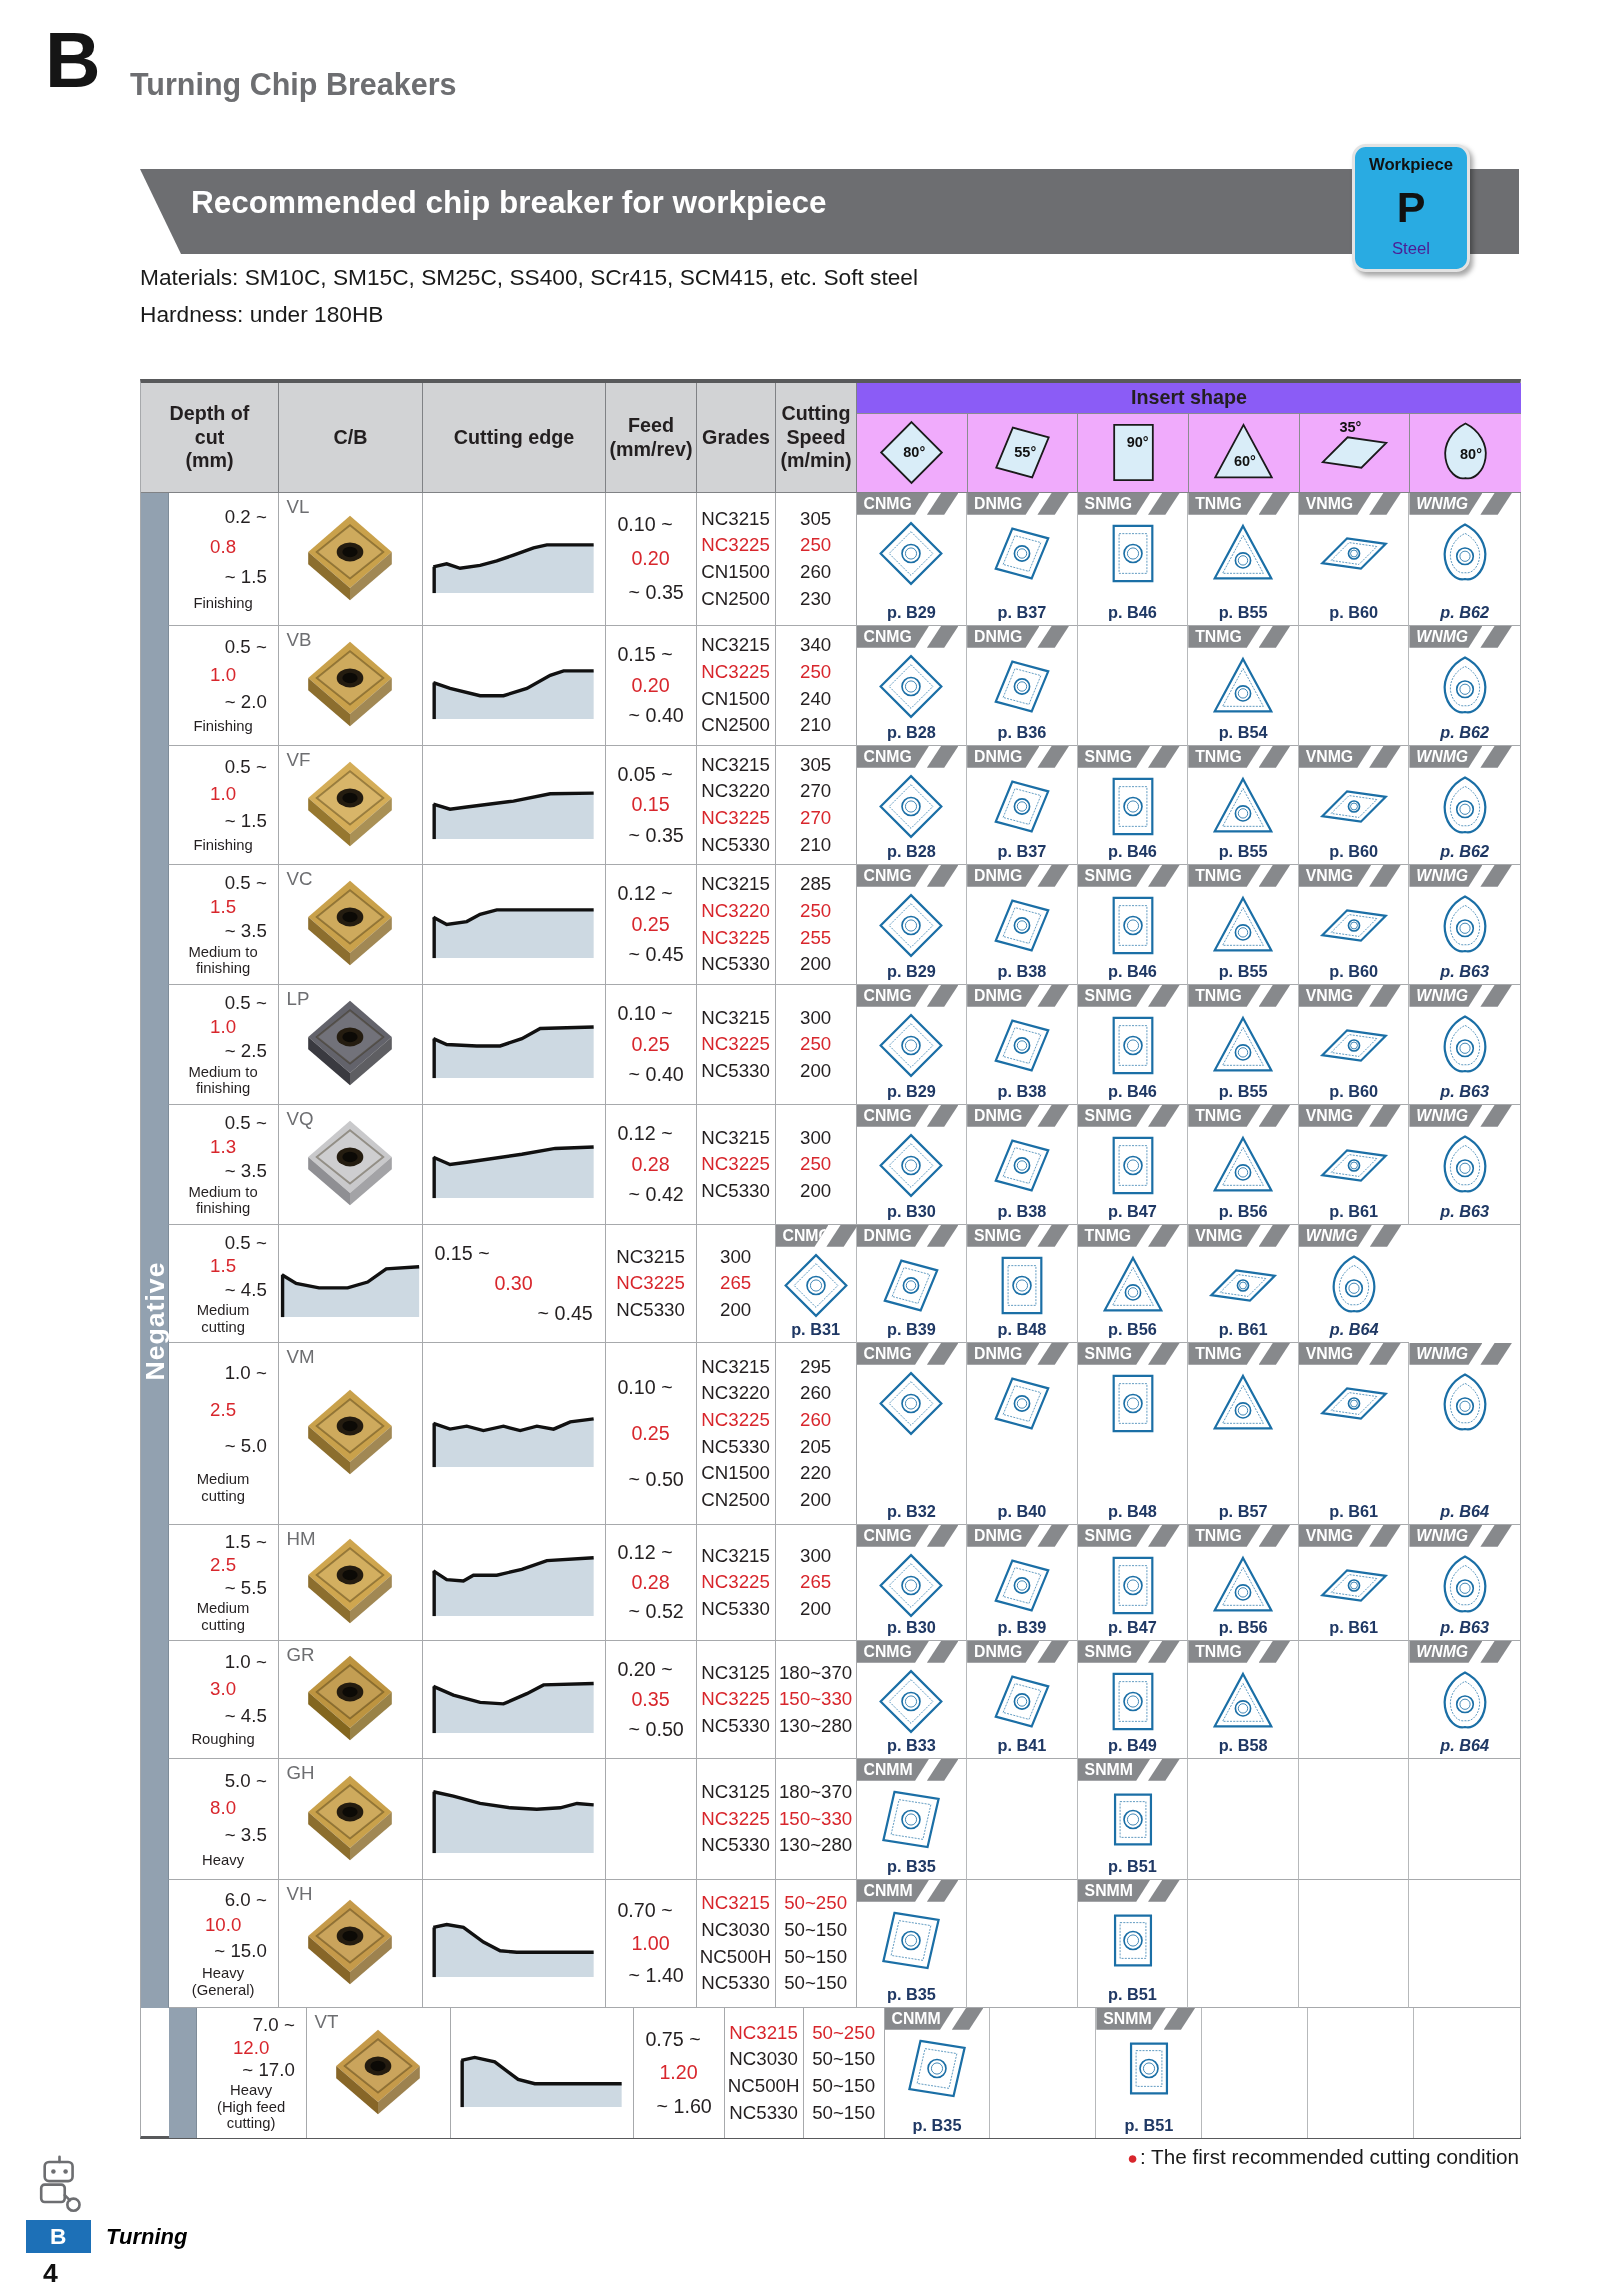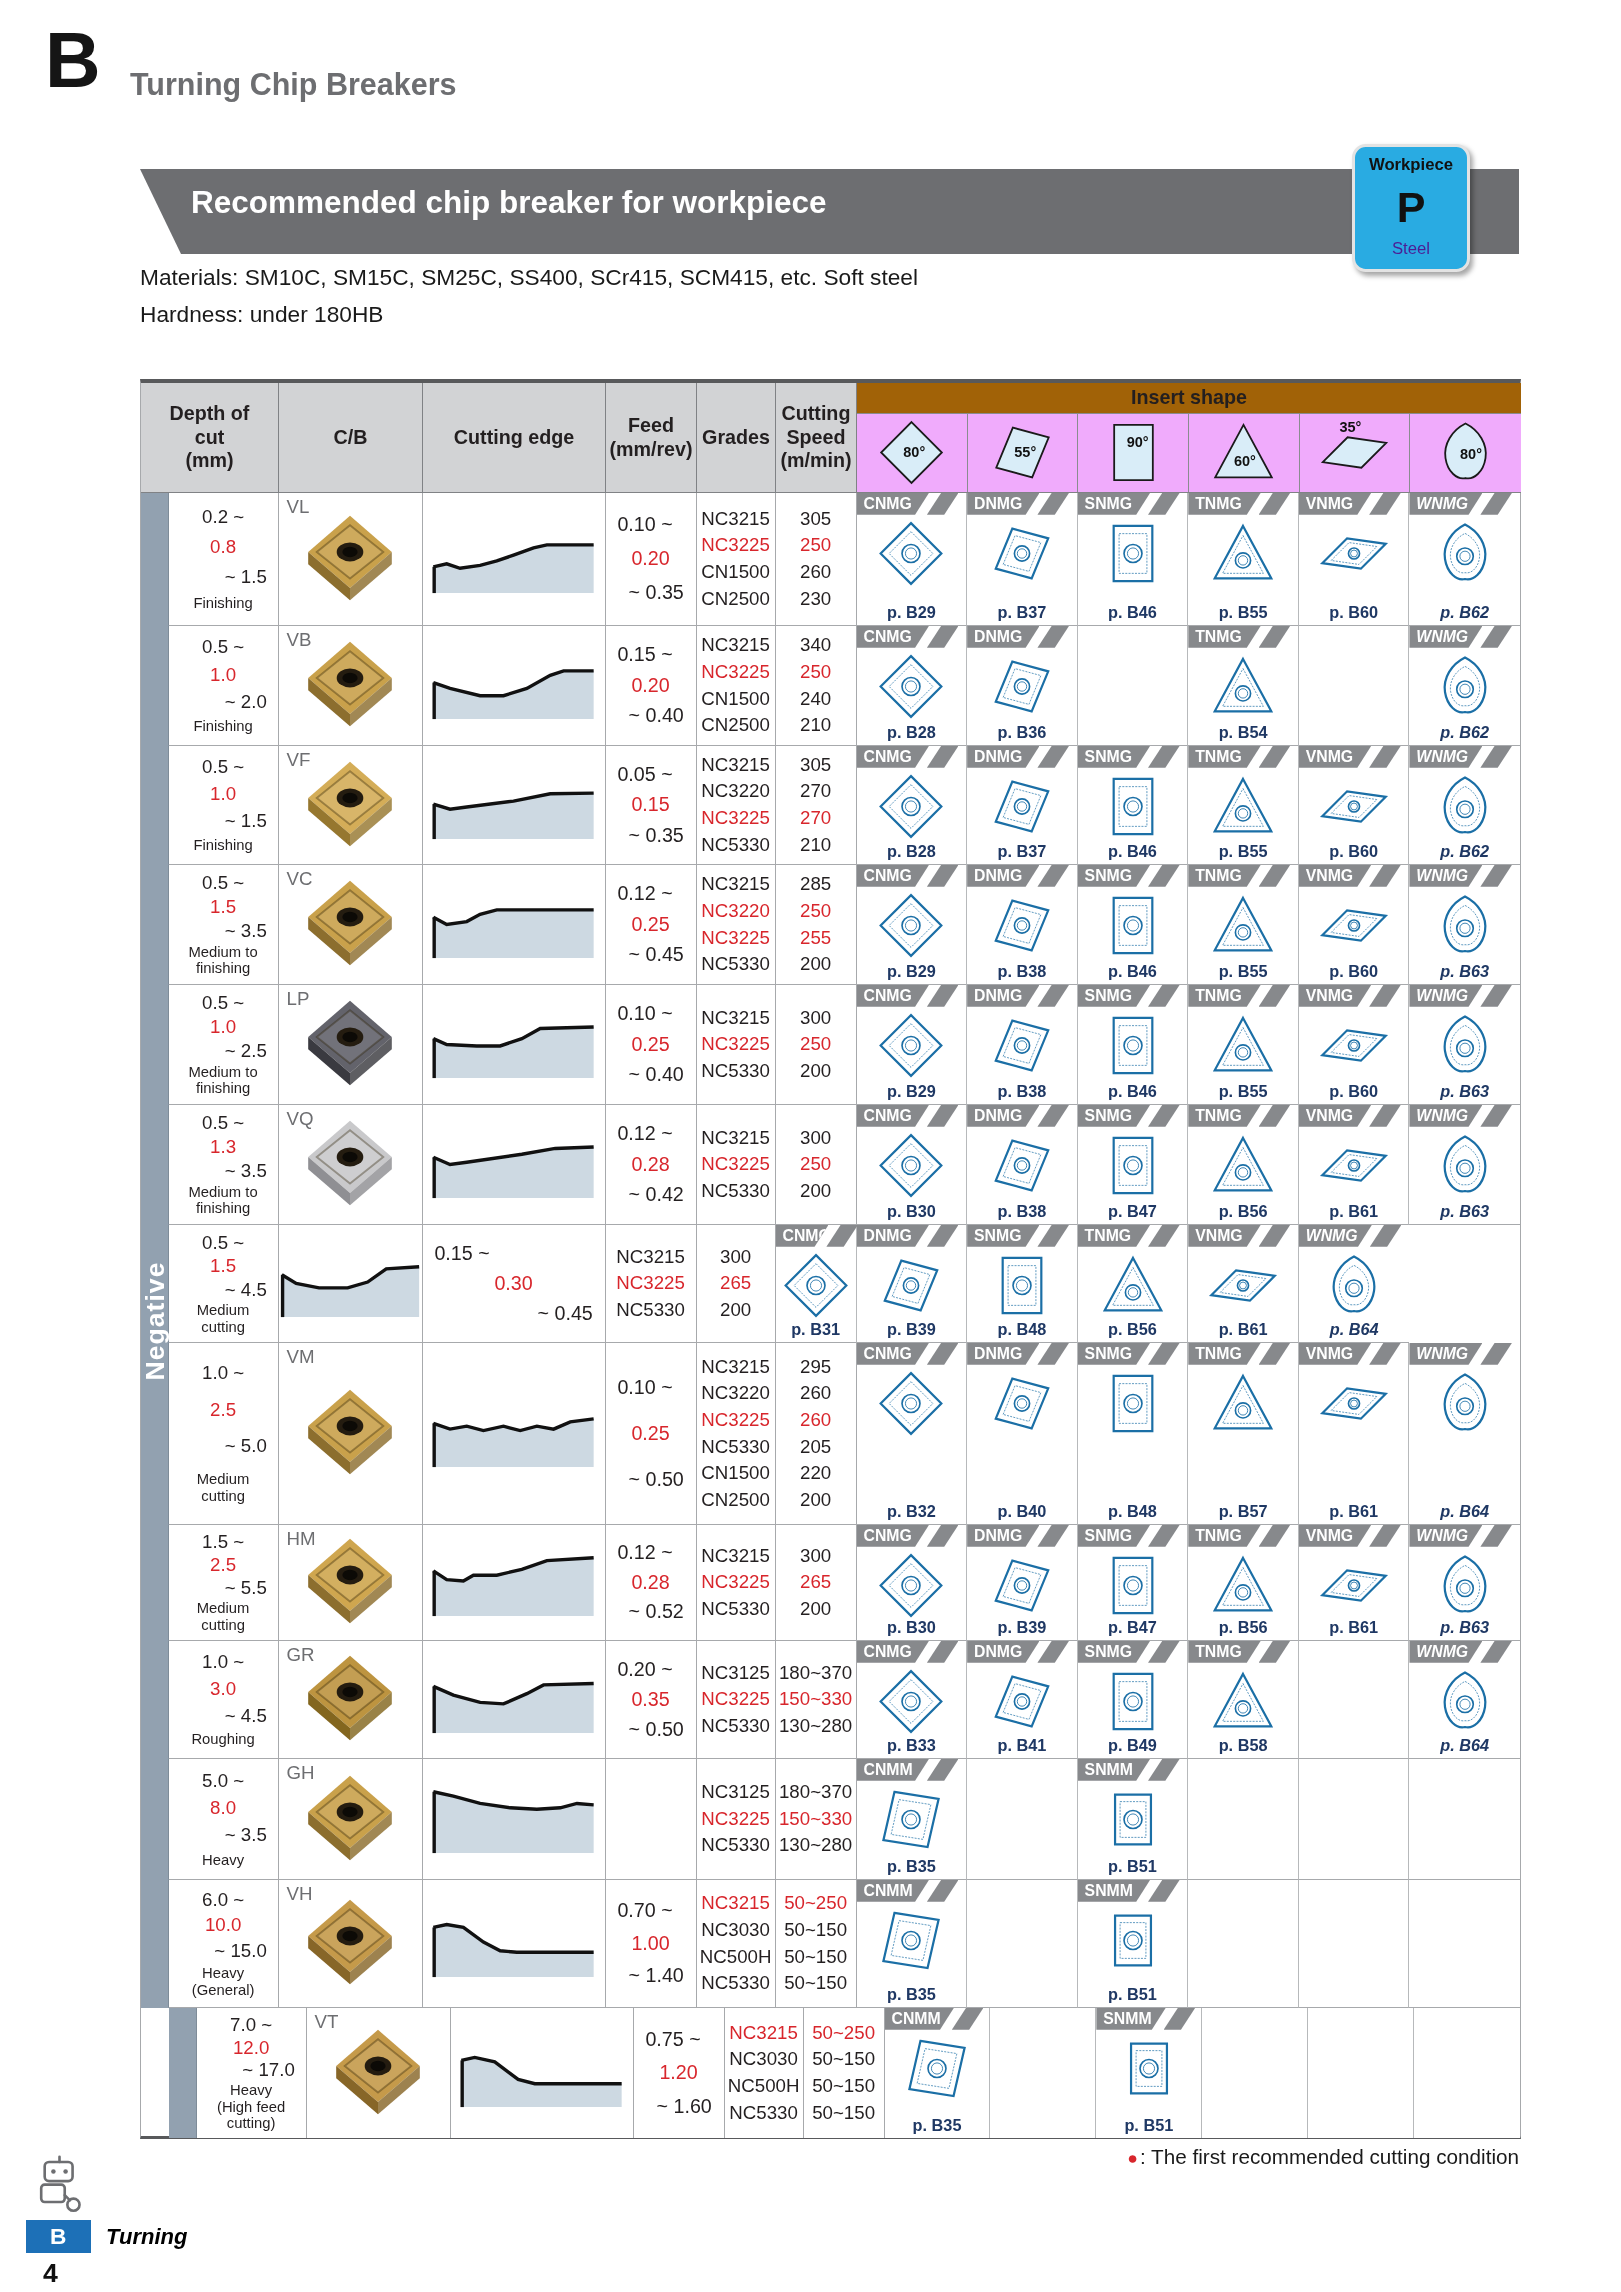--- a/index.html
+++ b/index.html
@@ -26,37 +26,37 @@
 
   
   .spec-table{position:absolute;left:140px;top:379px;width:1379px;
     border-top:4.9px solid #58595b;border-bottom:3.9px solid #58595b;
     border-left:1px solid #a7a9ac;border-right:1px solid #a7a9ac;box-sizing:content-box;}
   .thead{display:grid;grid-template-columns:138px 144px 183px 91px 79px 81px 664px;height:110px;}
   .hcell{background:#d2d3d5;border-right:1px solid #808285;border-bottom:1px solid #808285;
     display:flex;align-items:center;justify-content:center;text-align:center;
     font-size:19.7px;font-weight:700;white-space:pre-line;line-height:1.2;}
   .hins{display:flex;flex-direction:column;border-bottom:1px solid #808285;}
-  .hins-title{height:29.6px;background:#a16207;border-bottom:1px solid #8a8c8f;
+  .hins-title{height:29.6px;background:#8b5cf6;border-bottom:1px solid #8a8c8f;
     display:flex;align-items:center;justify-content:center;font-size:19.7px;font-weight:700;}
   .hins-icons{flex:1;display:grid;grid-template-columns:repeat(6,1fr);}
   .hicon-cell{background:#f0abfc;border-right:1px solid #8a8c8f;display:flex;align-items:center;justify-content:center;text-align:center;}
   .hicon-cell:last-child{border-right:none;}
   .hdr-icon{width:87px;height:69px;}
 
   .trow{display:grid;grid-template-columns:27.6px 110px 144px 183px 91px 79px 81px repeat(6,1fr);}
   .cell{background:#fff;border-right:1px solid #a7a9ac;border-bottom:1px solid #a7a9ac;position:relative;box-sizing:border-box;}
   .trow:last-child .cell{border-bottom:none;}
   .strip{background:#92a1b0;border-right:1px solid #7e8c99;border-bottom:1px solid #92a1b0;}
   .neg-label{position:absolute;left:13.8px;top:938px;transform:translate(-50%,-50%) rotate(-90deg);
     color:#ffffff;font-size:26.6px;font-weight:700;letter-spacing:1px;white-space:nowrap;z-index:3;}
 
   .depth{display:flex;flex-direction:column;justify-content:space-evenly;padding:5.9px 3.9px;}
   .dl{font-size:18.7px;line-height:22.7px;padding:0 6.9px;}
-  .dl.l{text-align:center;} .dl.c{text-align:center;} .dl.r{text-align:right;}
+  .dl.l{text-align:right;} .dl.c{text-align:center;} .dl.r{text-align:right;}
   .dl.mode{text-align:center;font-size:14.8px;line-height:16.7px;white-space:pre-line;}
   .red{color:#d8262c;}
 
   .cbcell{display:flex;align-items:center;justify-content:center;}
   .cb-label{position:absolute;top:3px;left:7.9px;font-size:18.7px;color:#6d6e71;}
   .cb-photo{width:112px;height:95px;}
 
   .edgecell{display:flex;align-items:center;justify-content:center;}
   .edge-svg{width:167px;height:73px;}
 

